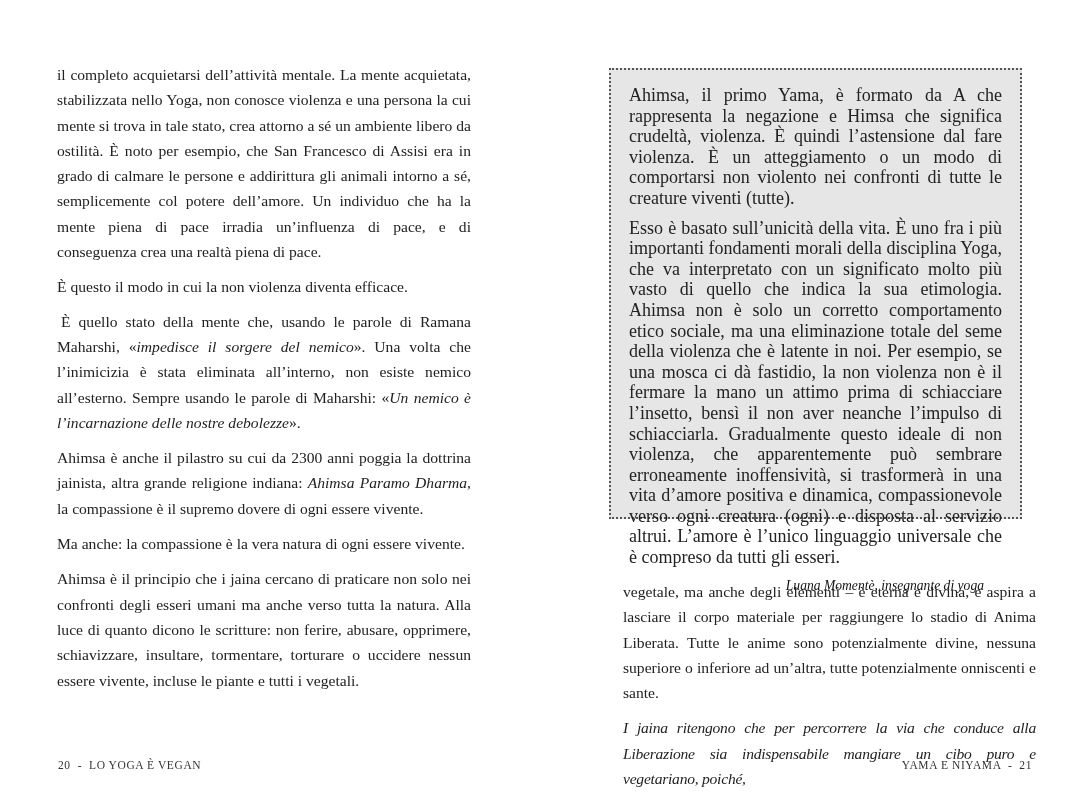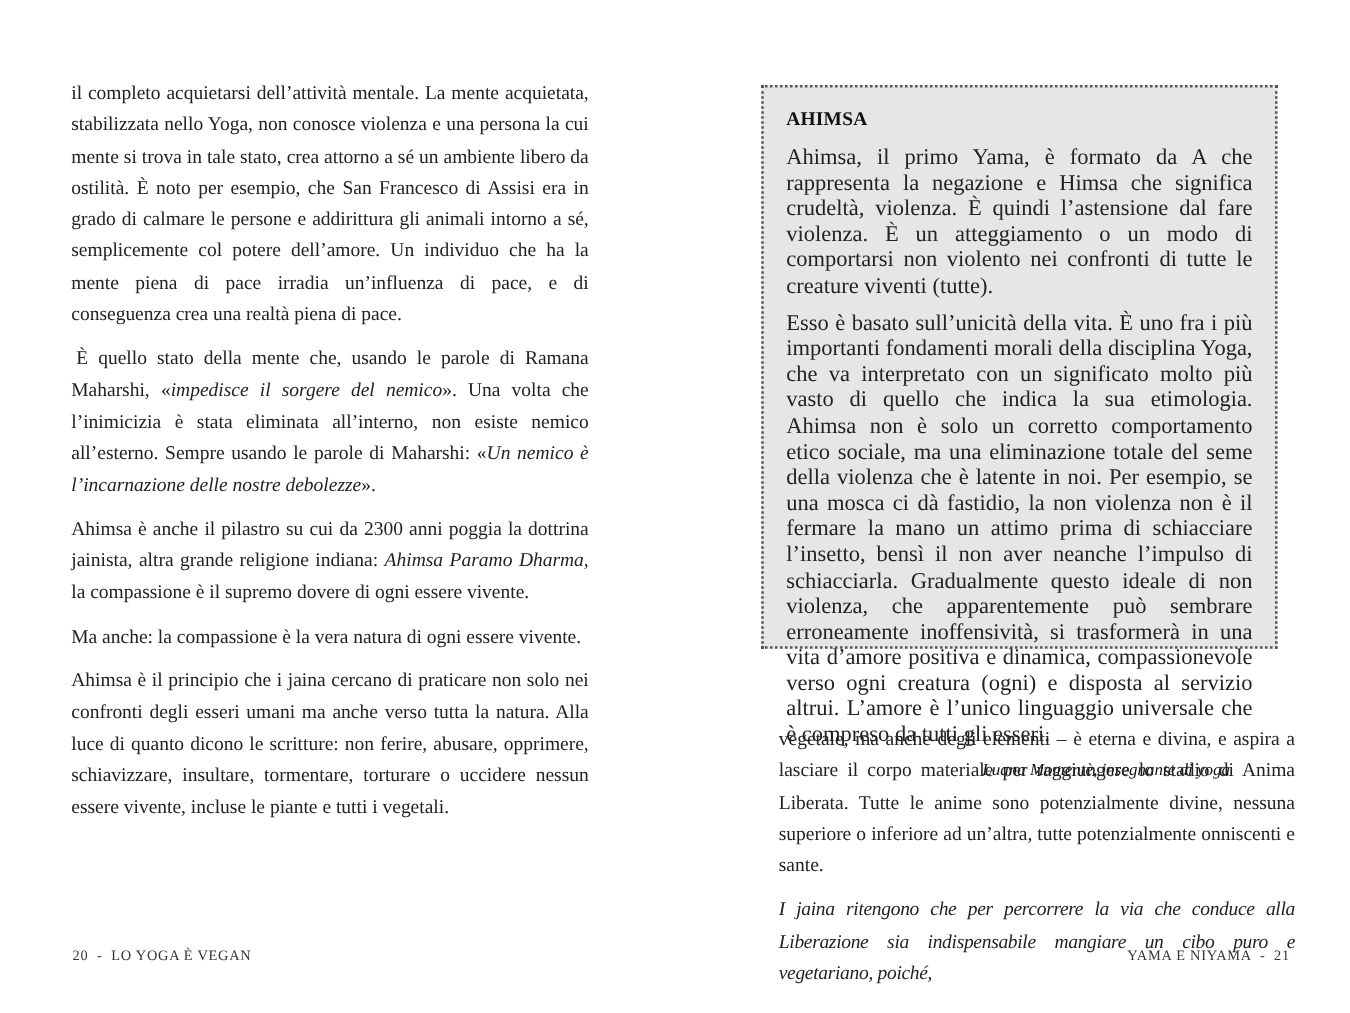--- a/index.html
+++ b/index.html
@@ -46,31 +46,31 @@
   }
   .footer-left { left: 58px; }
   .footer-right { right: 48px; }
 </style>
 </head>
 <body>
 
 <div class="page page-left">
   <div class="col-left">
     <p class="body-p">il completo acquietarsi dell’attività mentale. La mente acquietata, stabilizzata nello Yoga, non conosce violenza e una persona la cui mente si trova in tale stato, crea attorno a sé un ambiente libero da ostilità. È noto per esempio, che San Francesco di Assisi era in grado di calmare le persone e addirittura gli animali intorno a sé, semplicemente col potere dell’amore. Un individuo che ha la mente piena di pace irradia un’influenza di pace, e di conseguenza crea una realtà piena di pace.</p>
+    <p class="body-p single" style="margin-bottom:9px;">È questo il modo in cui la non violenza diventa efficace.</p>
     <p class="body-p indent"><span>È quello stato della mente che, usando le parole di Ramana Maharshi, «</span><em>impedisce il sorgere del nemico</em><span>». Una volta che l’inimicizia è stata eliminata all’interno, non esiste nemico all’esterno. Sempre usando le parole di Maharshi: «</span><em>Un nemico è l’incarnazione delle nostre debolezze</em><span>».</span></p>
     <p class="body-p"><span>Ahimsa è anche il pilastro su cui da 2300 anni poggia la dottrina jainista, altra grande religione indiana: </span><em>Ahimsa Paramo Dharma</em><span>, la compassione è il supremo dovere di ogni essere vivente.</span></p>
     <p class="body-p single">Ma anche: la compassione è la vera natura di ogni essere vivente.</p>
     <p class="body-p">Ahimsa è il principio che i jaina cercano di praticare non solo nei confronti degli esseri umani ma anche verso tutta la natura. Alla luce di quanto dicono le scritture: non ferire, abusare, opprimere, schiavizzare, insultare, tormentare, torturare o uccidere nessun essere vivente, incluse le piante e tutti i vegetali.</p>
   </div>
   <div class="footer footer-left" style="white-space:pre;">20  -  LO YOGA È VEGAN</div>
 </div>
 
 <div class="page page-right">
   <div class="sidebox">
-    <h2>AHIMSA</h2>
     <p class="box-p">Ahimsa, il primo Yama, è formato da A che rappresenta la negazione e Himsa che significa crudeltà, violenza. È quindi l’astensione dal fare violenza. È un atteggiamento o un modo di comportarsi non violento nei confronti di tutte le creature viventi (tutte).</p>
     <p class="box-p">Esso è basato sull’unicità della vita. È uno fra i più importanti fondamenti morali della disciplina Yoga, che va interpretato con un significato molto più vasto di quello che indica la sua etimologia. Ahimsa non è solo un corretto comportamento etico sociale, ma una eliminazione totale del seme della violenza che è latente in noi. Per esempio, se una mosca ci dà fastidio, la non violenza non è il fermare la mano un attimo prima di schiacciare l’insetto, bensì il non aver neanche l’impulso di schiacciarla. Gradualmente questo ideale di non violenza, che apparentemente può sembrare erroneamente inoffensività, si trasformerà in una vita d’amore positiva e dinamica, compassionevole verso ogni creatura (ogni) e disposta al servizio altrui. L’amore è l’unico linguaggio universale che è compreso da tutti gli esseri.</p>
     <div class="signature">Luana Momentè, insegnante di yoga</div>
   </div>
   <div class="col-right">
     <p class="body-p">vegetale, ma anche degli elementi – è eterna e divina, e aspira a lasciare il corpo materiale per raggiungere lo stadio di Anima Liberata. Tutte le anime sono potenzialmente divine, nessuna superiore o inferiore ad un’altra, tutte potenzialmente onniscenti e sante.</p>
     <p class="body-p" style="letter-spacing:-0.25px;font-style:italic;">I jaina ritengono che per percorrere la via che conduce alla Liberazione sia indispensabile mangiare un cibo puro e vegetariano, poiché,</p>
   </div>
   <div class="footer footer-right" style="white-space:pre;">YAMA E NIYAMA  -  21</div>
 </div>

